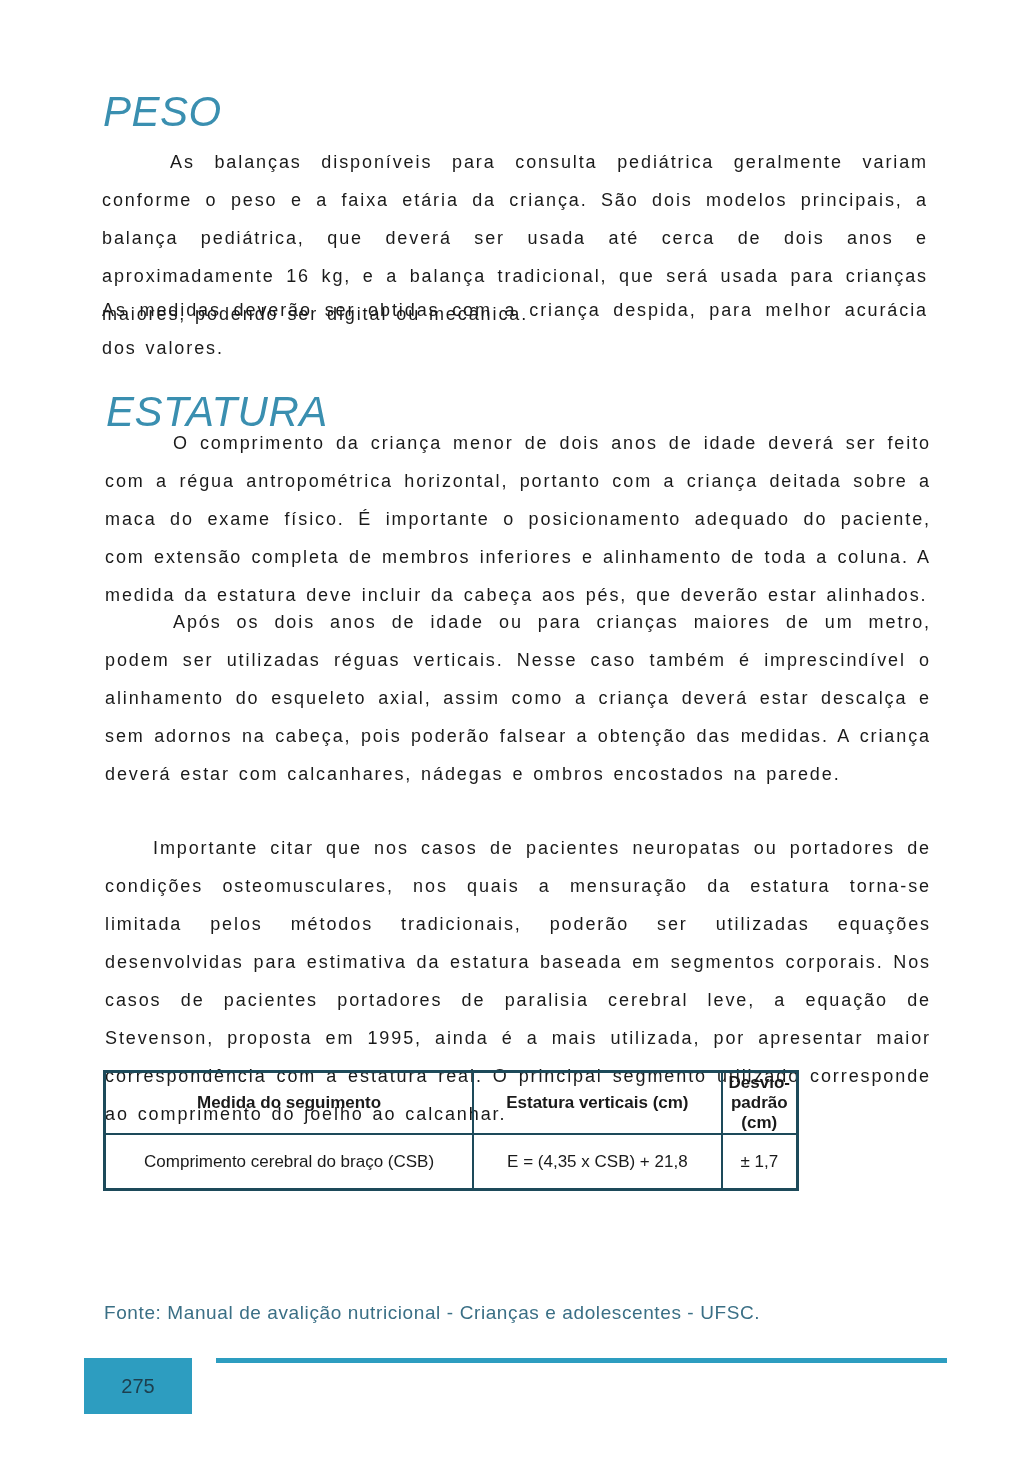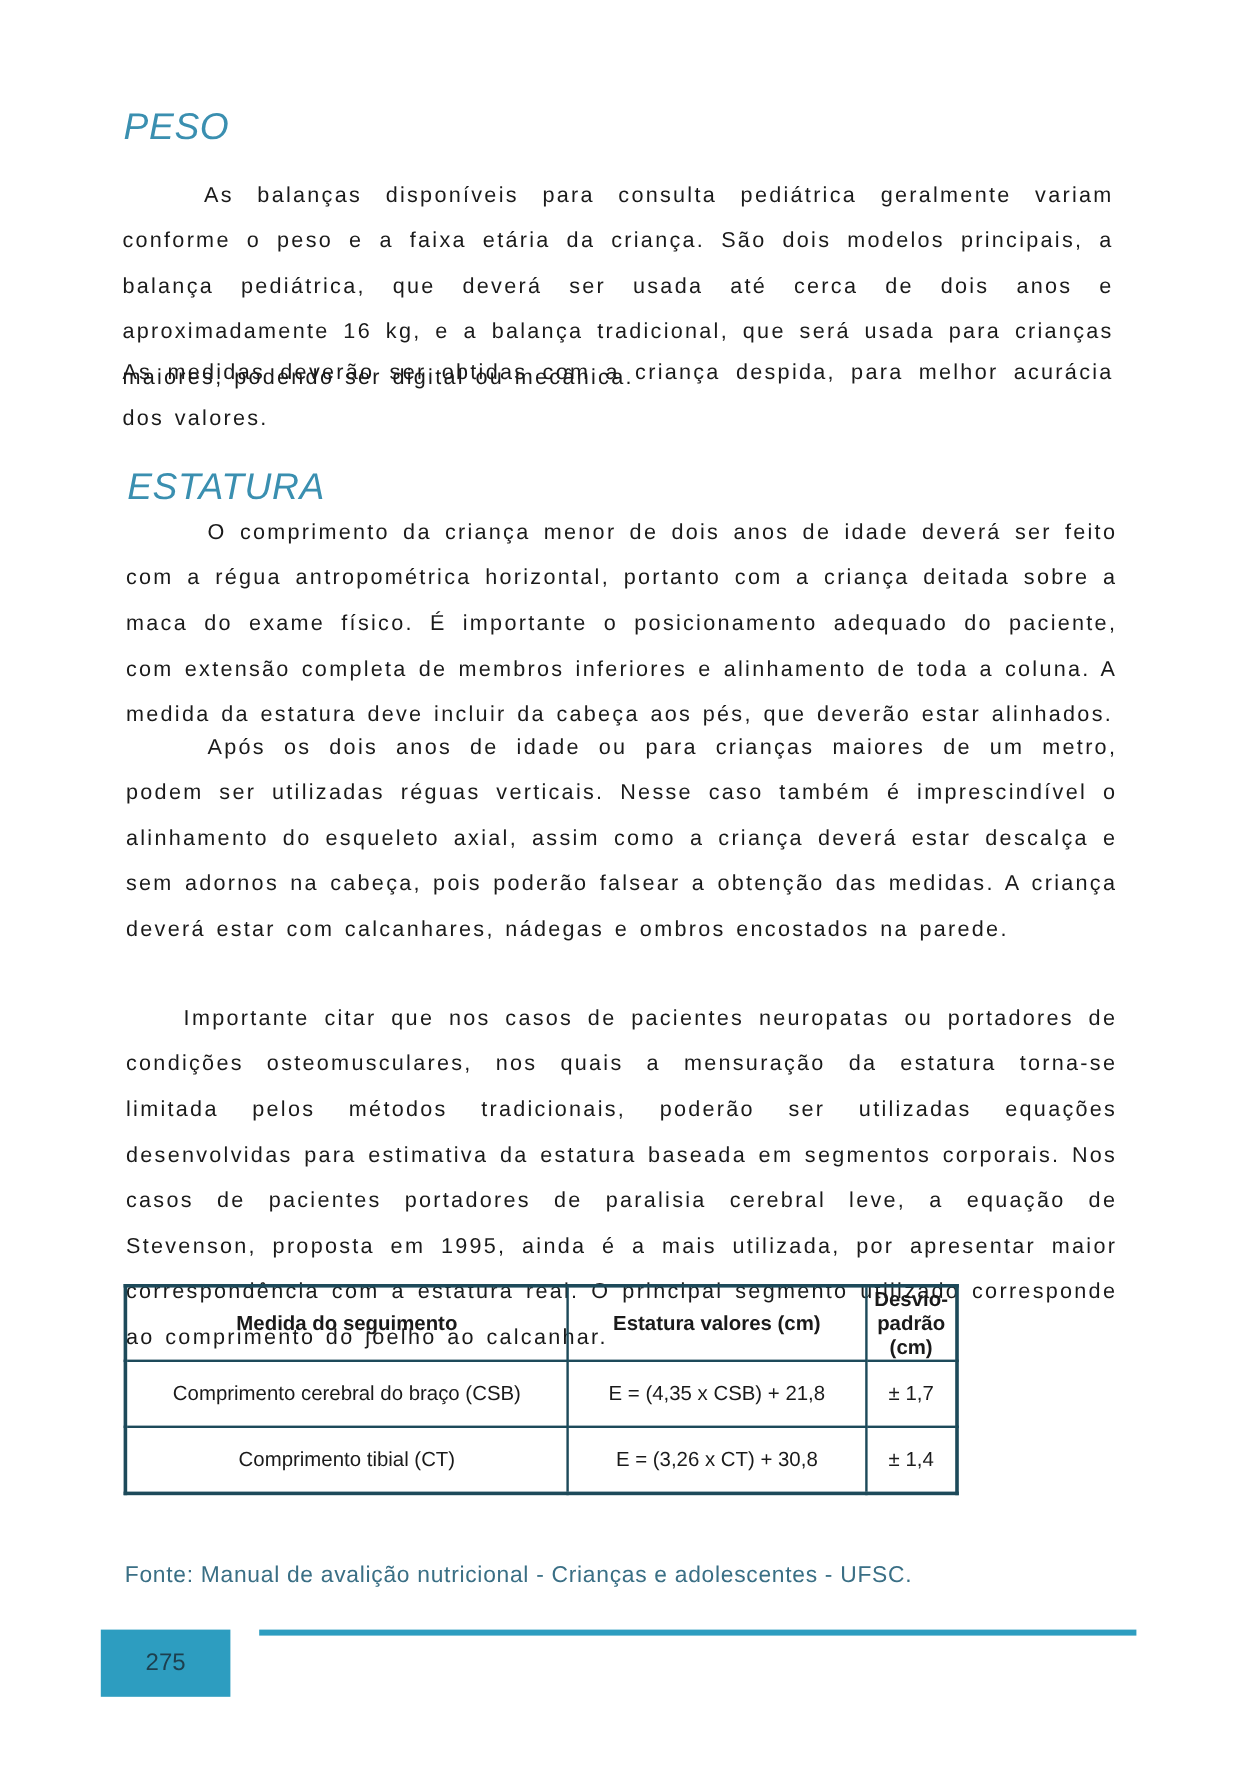--- a/index.html
+++ b/index.html
@@ -1,18 +1,18 @@
 <!DOCTYPE html>
 <html><head>
 <meta charset="utf-8">
 <style>
   html, body { margin: 0; padding: 0; background: #ffffff; }
   body { width: 1033px; height: 1477px; position: relative; overflow: hidden;
          font-family: "Liberation Sans", sans-serif; color: #1a1a1a; }
-  .heading { position: absolute; color: #3a8fb0; font-style: italic; font-size: 31px;
+  .heading { position: absolute; color: #3a8fb0; font-style: italic; font-size: 42px;
              font-weight: normal; margin: 0; letter-spacing: 0.5px; }
   .para { position: absolute; left: 102px; width: 826px; font-size: 18px; line-height: 38px;
           letter-spacing: 1.9px; word-spacing: 2px; text-align: justify; margin: 0; }
   .indent { text-indent: 68px; }
   .indent2 { text-indent: 48px; margin-top: 48px; }
   table.data { position: absolute; left: 103px; top: 1070px; width: 696px; border-collapse: collapse;
                border: 3px solid #1d4a5a; }
   table.data th, table.data td { border: 2px solid #1d4a5a; height: 53px; text-align: center;
                font-size: 17px; padding: 0 6px; }
   table.data th { font-weight: bold; }
@@ -30,34 +30,29 @@
 
 <h2 class="heading" style="left:106px; top:388px;">ESTATURA</h2>
 <p class="para indent" style="top:424px; left:105px;">O comprimento da criança menor de dois anos de idade deverá ser feito com a régua antropométrica horizontal, portanto com a criança deitada sobre a maca do exame físico. É importante o posicionamento adequado do paciente, com extensão completa de membros inferiores e alinhamento de toda a coluna. A medida da estatura deve incluir da cabeça aos pés, que deverão estar alinhados.</p>
 <p class="para indent" style="top:603px; left:105px;">Após os dois anos de idade ou para crianças maiores de um metro, podem ser utilizadas réguas verticais. Nesse caso também é imprescindível o alinhamento do esqueleto axial, assim como a criança deverá estar descalça e sem adornos na cabeça, pois poderão falsear a obtenção das medidas. A criança deverá estar com calcanhares, nádegas e ombros encostados na parede.</p>
 <p class="para indent2" style="top:781px; left:105px;">Importante citar que nos casos de pacientes neuropatas ou portadores de condições osteomusculares, nos quais a mensuração da estatura torna-se limitada pelos métodos tradicionais, poderão ser utilizadas equações desenvolvidas para estimativa da estatura baseada em segmentos corporais. Nos casos de pacientes portadores de paralisia cerebral leve, a equação de Stevenson, proposta em 1995, ainda é a mais utilizada, por apresentar maior correspondência com a estatura real. O principal segmento utilizado corresponde ao comprimento do joelho ao calcanhar.</p>
 
 <table class="data">
   <thead>
     <tr>
       <th style="width:355px;">Medida do seguimento</th>
-      <th style="width:235px;">Estatura valores (cm)</th>
+      <th style="width:235px;">Estatura verticais (cm)</th>
       <th>Desvio-padrão (cm)</th>
     </tr>
   </thead>
   <tbody>
     <tr>
       <td>Comprimento cerebral do braço (CSB)</td>
       <td>E = (4,35 x CSB) + 21,8</td>
       <td>± 1,7</td>
-    </tr>
-    <tr>
-      <td>Comprimento tibial (CT)</td>
-      <td>E = (3,26 x CT) + 30,8</td>
-      <td>± 1,4</td>
     </tr>
   </tbody>
 </table>
 
 <p class="source">Fonte: Manual de avalição nutricional - Crianças e adolescentes - UFSC.</p>
 
 <div class="footer-line"></div>
 <div class="page-box">
   <span>275</span>
 </div>

